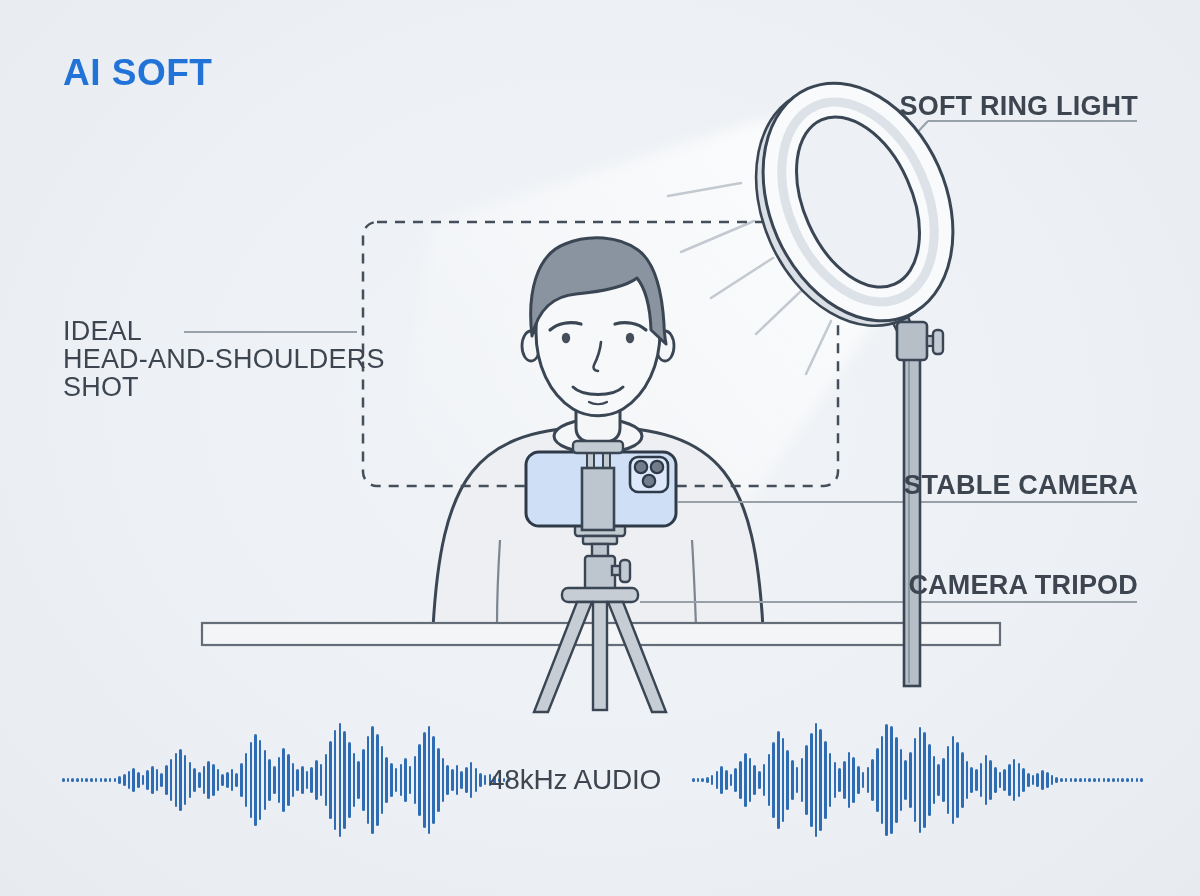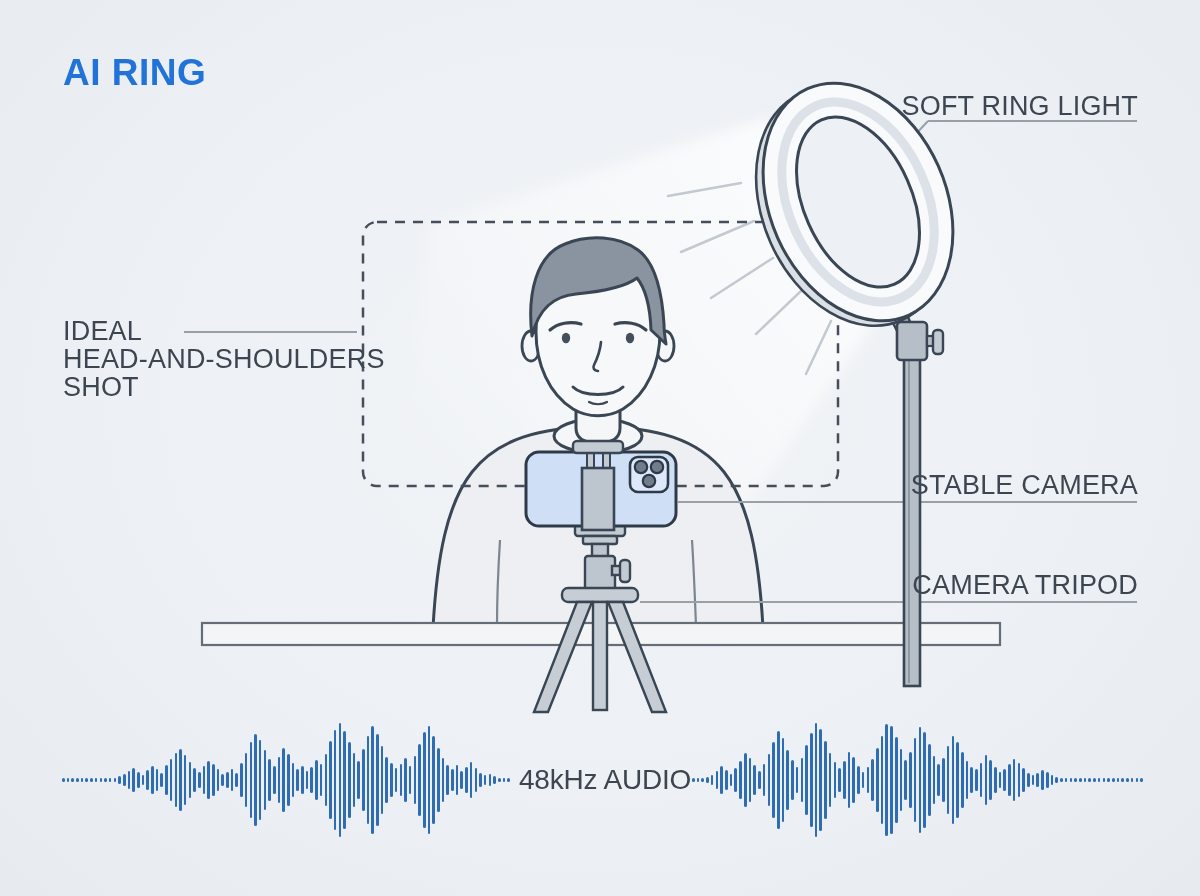--- a/index.html
+++ b/index.html
@@ -6,26 +6,26 @@
   .stage{
     position:relative;width:1200px;height:896px;overflow:hidden;
     background:radial-gradient(ellipse at 50% 45%, #f1f4f7 0%, #edf0f4 55%, #e7ebef 100%);
     font-family:"Liberation Sans", sans-serif;
   }
   .scene{position:absolute;left:0;top:0;width:1200px;height:896px;}
   .title{position:absolute;left:63px;top:52px;font-weight:700;letter-spacing:.5px;line-height:42px;font-size:37px;}
   .title .t1{color:#2173d8;}
   .title .t2{color:#575f68;}
   .lbl{position:absolute;font-size:27px;font-weight:500;color:#3d4650;letter-spacing:.2px;white-space:pre-line;}
-  .lbl.right{}
+  .lbl.right{font-weight:bold;}
   #lbl-ring{right:62px;top:91px;}
   #lbl-framing{left:63px;top:317px;font-size:27px;line-height:28px;}
   #lbl-camera{right:62px;top:470px;}
   #lbl-tripod{right:62px;top:570px;}
-  #lbl-audio{position:absolute;left:519px;top:764px;font-size:28px;font-weight:500;color:#3d4650;letter-spacing:-.2px;}
+  #lbl-audio{position:absolute;left:489px;top:764px;font-size:28px;font-weight:500;color:#3d4650;letter-spacing:-.2px;}
   .wave{position:absolute;top:720px;height:120px;display:flex;align-items:center;justify-content:space-between;}
   #wave-left{left:62px;width:448px;}
   #wave-right{left:692px;width:452px;}
   .wbar{display:inline-block;width:2.6px;border-radius:2px;flex:0 0 auto;}
 </style>
 </head>
 <body>
 
 <div class="stage">
 
@@ -122,21 +122,21 @@
       <rect x="927" y="336" width="8" height="10" fill="#b6bec8" stroke="#3a4654" stroke-width="2.2"></rect>
       <rect x="933" y="330" width="10" height="24" rx="4" fill="#c2cad2" stroke="#3a4654" stroke-width="2.4"></rect>
       <ellipse cx="851" cy="207" rx="88" ry="124" transform="rotate(-24 851 207)" fill="#dbe0e6" stroke="#3a4654" stroke-width="2.6"></ellipse>
       <ellipse cx="858" cy="202" rx="88" ry="124" transform="rotate(-24 858 202)" fill="#f8fafc" stroke="#3a4654" stroke-width="3"></ellipse>
       <ellipse cx="858" cy="202" rx="69" ry="105" transform="rotate(-24 858 202)" fill="none" stroke="#dde2e8" stroke-width="9"></ellipse>
       <ellipse cx="858" cy="202" rx="54" ry="90" transform="rotate(-24 858 202)" fill="#edf0f4" stroke="#3a4654" stroke-width="3"></ellipse>
     </g>
   </svg>
 
   <div class="title">
-    <div class="t1">AI RING</div>
+    <div class="t1">AI SOFT</div>
   </div>
 
   <div class="lbl right" id="lbl-ring">SOFT RING LIGHT</div>
   <div class="lbl" id="lbl-framing">IDEAL
 HEAD-AND-SHOULDERS
 SHOT</div>
   <div class="lbl right" id="lbl-camera">STABLE CAMERA</div>
   <div class="lbl right" id="lbl-tripod">CAMERA TRIPOD</div>
 
   <div class="wave" id="wave-left">

